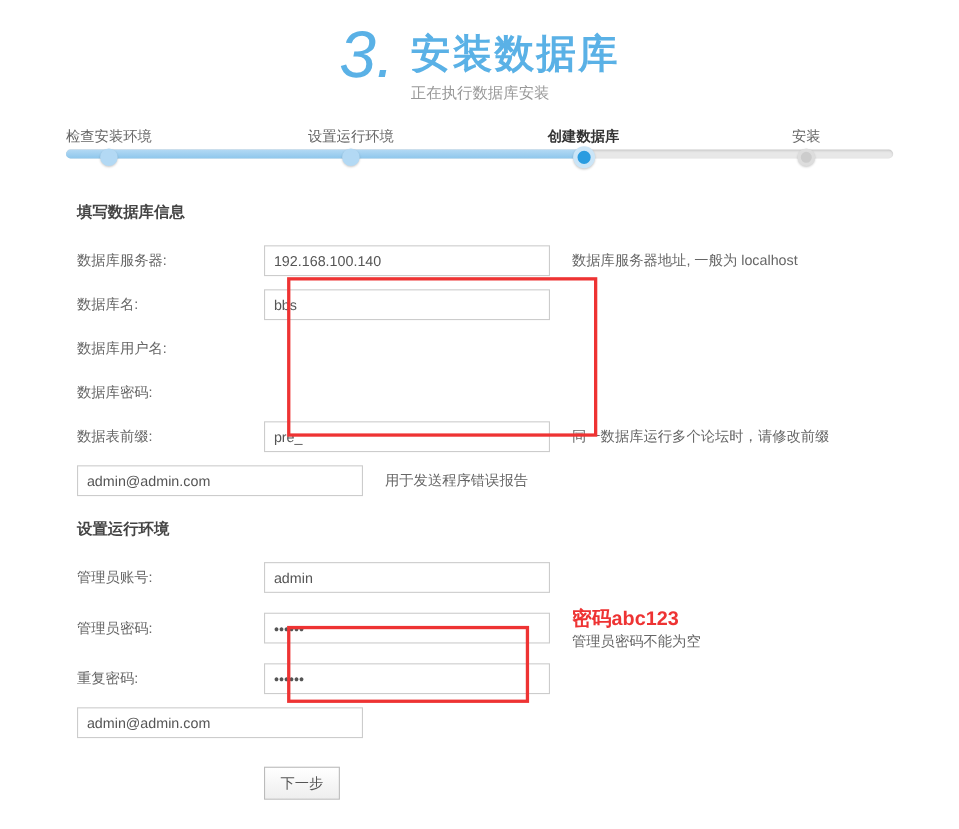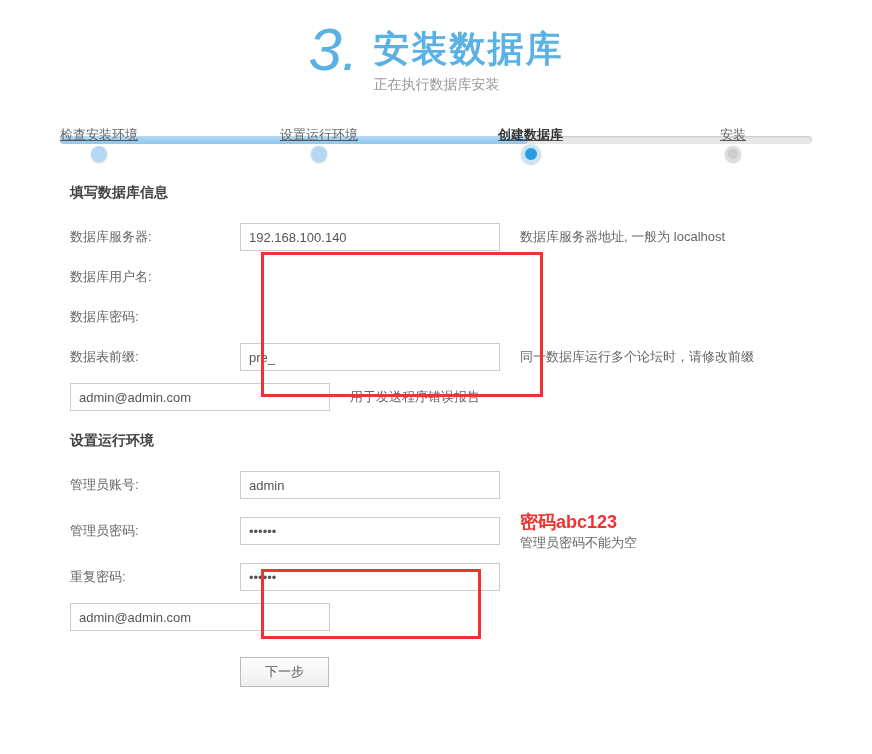--- a/index.html
+++ b/index.html
@@ -8,41 +8,41 @@
     .header { text-align: center; padding-top: 20px; padding-bottom: 10px; }
     .header-row { display: inline-flex; align-items: flex-start; gap: 15px; }
     .step-num { font-size: 60px; font-weight: 300; color: #5ab1e6; font-style: italic; line-height: 1; }
     .titles { text-align: left; padding-top: 5px; }
     .main-title { font-size: 36px; font-weight: bold; color: #5ab1e6; letter-spacing: 2px; }
     .subtitle { font-size: 14px; color: #999; margin-top: 2px; }
     
     .progress { position: relative; height: 40px; margin: 10px 30px 30px; }
     .progress-line { position: absolute; top: 22px; left: 30px; right: 30px; height: 8px; background: #e8e8e8; border-radius: 4px; box-shadow: inset 0 1px 2px rgba(0,0,0,0.15); }
     .progress-fill { position: absolute; top: 22px; left: 30px; height: 8px; background: linear-gradient(#b3d9f4, #8fc7ec); border-radius: 4px; width: 468px; }
-    .step { position: absolute; top: 12px; text-align: right; text-decoration: underline; }
+    .step { position: absolute; top: 1px; text-align: right; }
     .step-label { font-size: 13px; color: #666; white-space: nowrap; margin-bottom: 2px; }
     .step-label.active { font-weight: bold; color: #333; }
     .dot { width: 16px; height: 16px; border-radius: 50%; background: #fff; border: 3px solid #b3d9f4; margin: 0 auto; display: block; box-shadow: 0 1px 2px rgba(0,0,0,0.2); }
     .dot.fill { background: #b3d9f4; }
     .dot.active { width: 20px; height: 20px; background: #2a9ce0; border: 4px solid #cbe5f7; margin-top: -2px; }
     .dot.gray { background: #ccc; border-color: #ddd; }
     
     .form-area { padding: 0 70px 30px; }
     .section-title { font-size: 14px; font-weight: bold; color: #444; margin: 20px 0 20px 0; }
     .row { display: flex; align-items: center; margin-bottom: 10px; min-height: 30px; }
     .label { width: 170px; font-size: 13px; color: #666; text-align: left; padding-right: 10px; }
     .input-wrap { width: 260px; position: relative; }
     .input-wrap input { width: 100%; height: 28px; padding: 0 8px; border: 1px solid #ccc; font-size: 13px; color: #555; font-family: inherit; }
     .input-wrap input.filled { background: #f0f4fb; }
     .hint { flex: 1; padding-left: 20px; font-size: 13px; color: #666; }
     .redbox1 { position: absolute; border: 3px solid #e33; pointer-events: none; left: 261px; top: 252px; width: 282px; height: 145px; z-index: 10; }
     .redbox2 { position: absolute; border: 3px solid #e33; pointer-events: none; left: 261px; top: 569px; width: 220px; height: 70px; z-index: 10; }
     .annotation { color: #e33; font-weight: bold; font-size: 18px; }
     .btn-row { margin-top: 25px; padding-left: 170px; }
-    .btn { padding: 5px 24px; border: 1px solid #bbb; background: linear-gradient(#fff,#eee); font-size: 13px; color: #555; cursor: pointer; font-family: Liberation Mono, monospace; }
+    .btn { padding: 5px 14px; border: 1px solid #bbb; background: linear-gradient(#fff,#eee); font-size: 13px; color: #555; cursor: pointer; font-family: Liberation Mono, monospace; }
   </style>
 </head>
 <body>
 
 <div class="container" style="position:relative;">
 
   <div class="header">
     <div class="header-row">
       <div class="step-num">3.</div>
       <div class="titles">
@@ -73,20 +73,25 @@
     </div>
   </div>
 
   <div class="form-area">
     <div class="section-title">填写数据库信息</div>
 
     <div class="row">
       <div class="label">数据库服务器:</div>
       <div class="input-wrap"><input value="192.168.100.140" style=""></div>
       <div class="hint">数据库服务器地址, 一般为 localhost</div>
+    </div>
+    <div class="row">
+      <div class="label">数据库名:</div>
+      <div class="input-wrap"><input value="bbs" style=""></div>
+      <div class="hint"></div>
     </div>
     <div class="row">
       <div class="label">数据库用户名:</div>
       <div class="hint"></div>
     </div>
     <div class="row">
       <div class="label">数据库密码:</div>
       <div class="hint"></div>
     </div>
     <div class="row">

